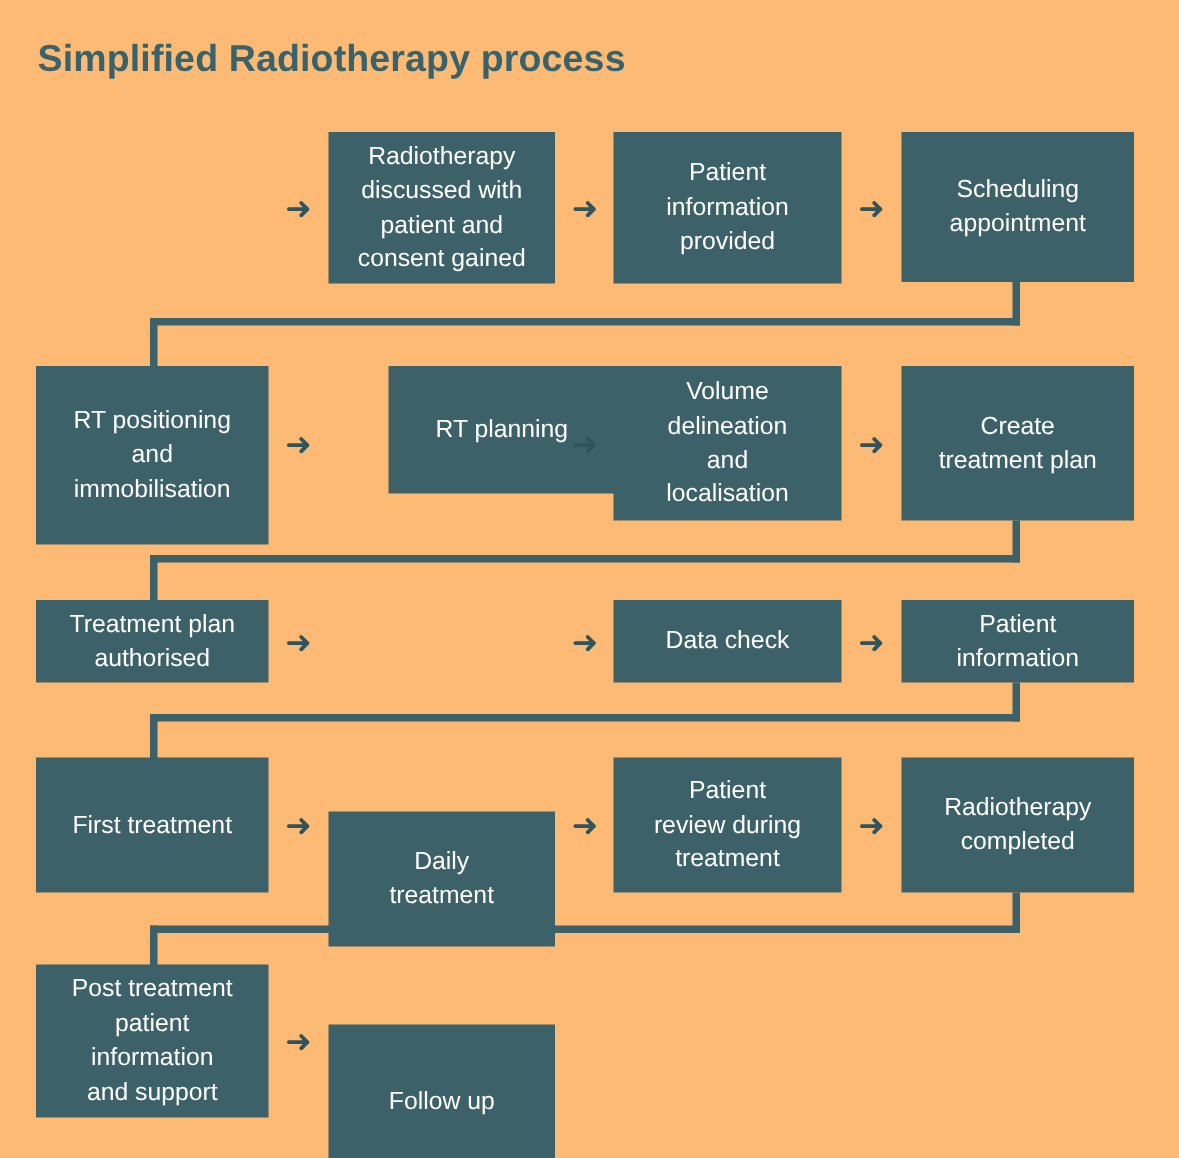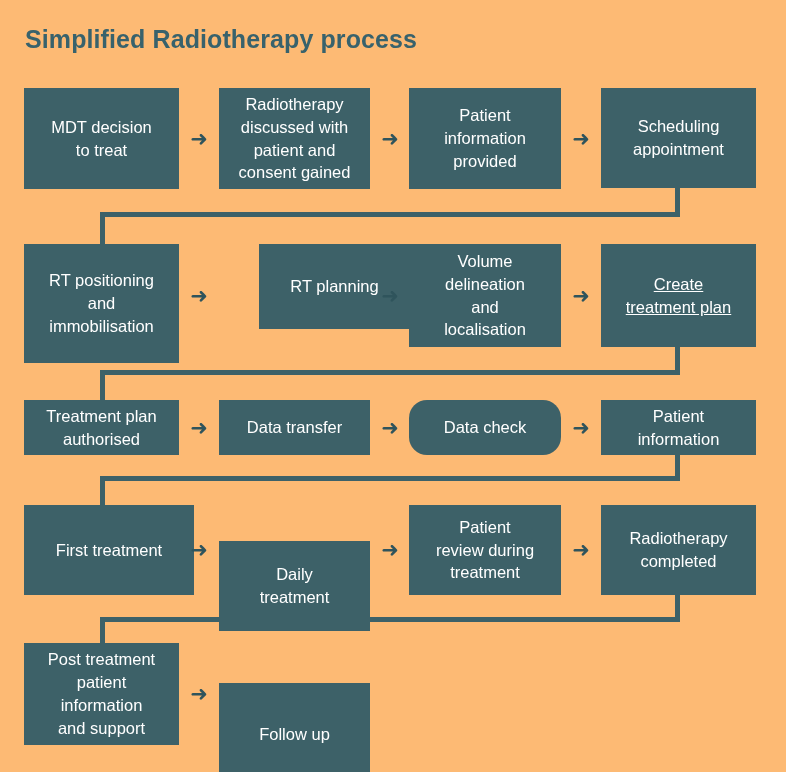--- a/index.html
+++ b/index.html
@@ -62,23 +62,20 @@
     background: #3d6168;
   }
 </style>
 </head>
 <body>
 
 <div id="canvas">
 
   <div class="title">Simplified Radiotherapy process</div>
 
-  <div class="node" style="left:24px;  top:88px;  width:155px; height:101px;">
-      <span>MDT decision<br>to treat</span>
-    </div>
   <div class="arrow" style="left:188px; top:128px;">➜</div>
   <div class="node" style="left:219px; top:88px;  width:151px; height:101px;">
       <span>Radiotherapy<br>discussed with<br>patient and<br>consent gained</span>
     </div>
   <div class="arrow" style="left:379px; top:128px;">➜</div>
   <div class="node" style="left:409px; top:88px;  width:152px; height:101px;">
       <span>Patient<br>information<br>provided</span>
     </div>
   <div class="arrow" style="left:570px; top:128px;">➜</div>
   <div class="node" style="left:601px; top:88px;  width:155px; height:100px;">
@@ -94,49 +91,46 @@
     </div>
   <div class="arrow" style="left:188px; top:285px;">➜</div>
   <div class="node" style="left:219px; top:244px; width:151px; height:85px;margin-left:40px;">
       <span>RT planning</span>
     </div>
   <div class="arrow" style="left:379px; top:285px;">➜</div>
   <div class="node" style="left:409px; top:244px; width:152px; height:103px;justify-content:flex-end;">
       <span>Volume<br>delineation<br>and<br>localisation</span>
     </div>
   <div class="arrow" style="left:570px; top:285px;">➜</div>
-  <div class="node" style="left:601px; top:244px; width:155px; height:103px;text-decoration:underline;">
+  <div class="node" style="left:601px; top:244px; width:155px; height:103px;">
       <span>Create<br>treatment plan</span>
     </div>
 
   <div class="conn" style="left:675px; top:347px; width:5px;   height:28px;"></div>
   <div class="conn" style="left:100px; top:370px; width:580px; height:5px;"></div>
   <div class="conn" style="left:100px; top:370px; width:5px;   height:31px;"></div>
 
   <div class="node" style="left:24px;  top:400px; width:155px; height:55px;">
       <span>Treatment plan<br>authorised</span>
     </div>
   <div class="arrow" style="left:188px; top:417px;">➜</div>
-  <div class="node" style="left:219px; top:400px; width:151px; height:55px;">
-      <span>Data transfer</span>
-    </div>
   <div class="arrow" style="left:379px; top:417px;">➜</div>
-  <div class="node" style="left:409px; top:400px; width:152px; height:55px;border-radius:18px;">
+  <div class="node" style="left:409px; top:400px; width:152px; height:55px;">
       <span>Data check</span>
     </div>
   <div class="arrow" style="left:570px; top:417px;">➜</div>
   <div class="node" style="left:601px; top:400px; width:155px; height:55px;">
       <span>Patient<br>information</span>
     </div>
 
   <div class="conn" style="left:675px; top:455px; width:5px;   height:26px;"></div>
   <div class="conn" style="left:100px; top:476px; width:580px; height:5px;"></div>
   <div class="conn" style="left:100px; top:476px; width:5px;   height:30px;"></div>
 
-  <div class="node" style="left:24px;  top:505px; width:170px; height:90px;">
+  <div class="node" style="left:24px;  top:505px; width:155px; height:90px;">
       <span>First treatment</span>
     </div>
   <div class="arrow" style="left:188px; top:539px;">➜</div>
   <div class="node" style="left:219px; top:505px; width:151px; height:90px;margin-top:36px;">
       <span>Daily<br>treatment</span>
     </div>
   <div class="arrow" style="left:379px; top:539px;">➜</div>
   <div class="node" style="left:409px; top:505px; width:152px; height:90px;">
       <span>Patient<br>review during<br>treatment</span>
     </div>

